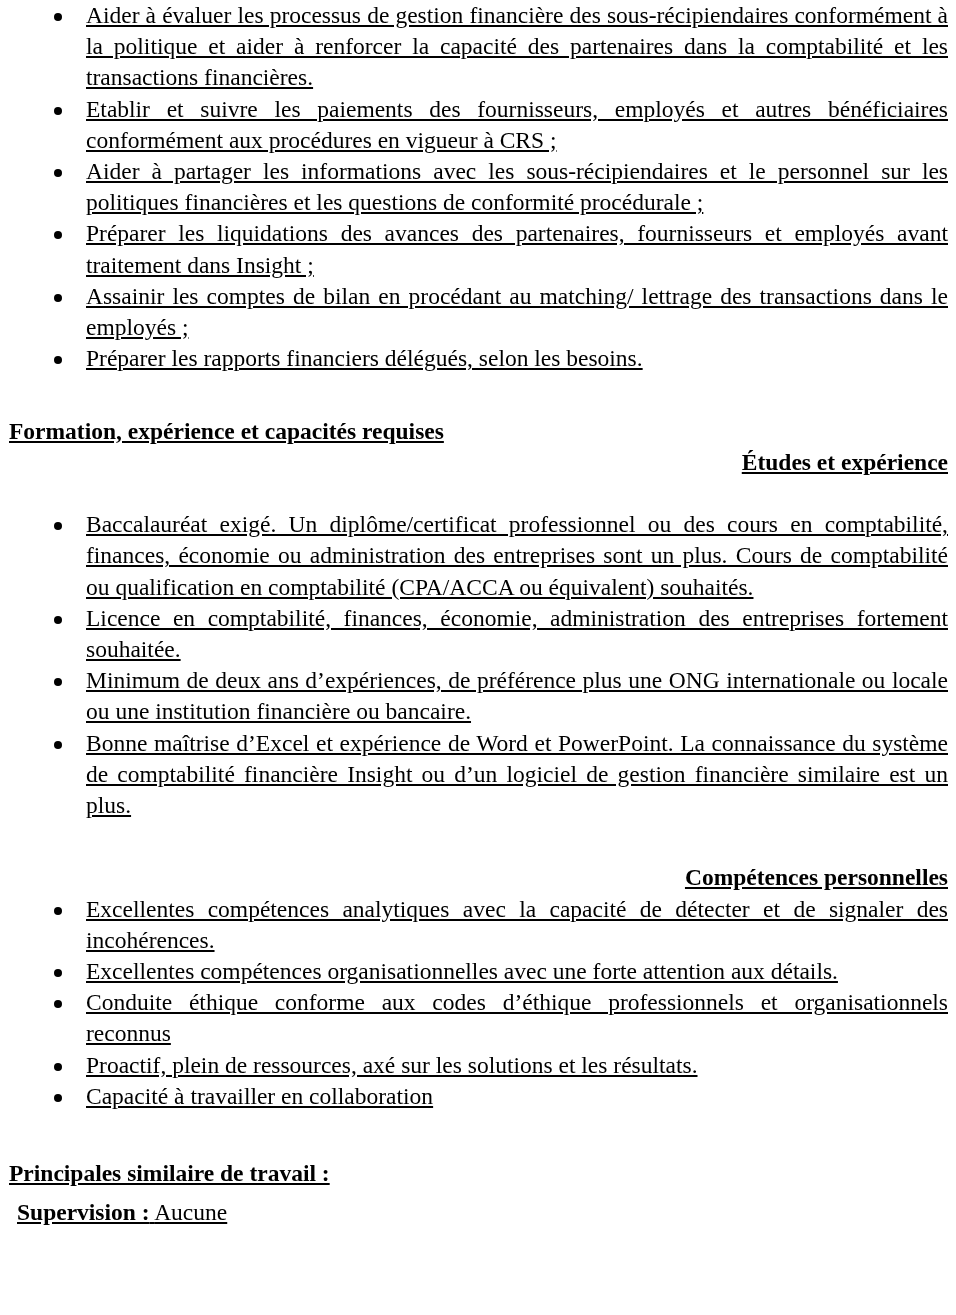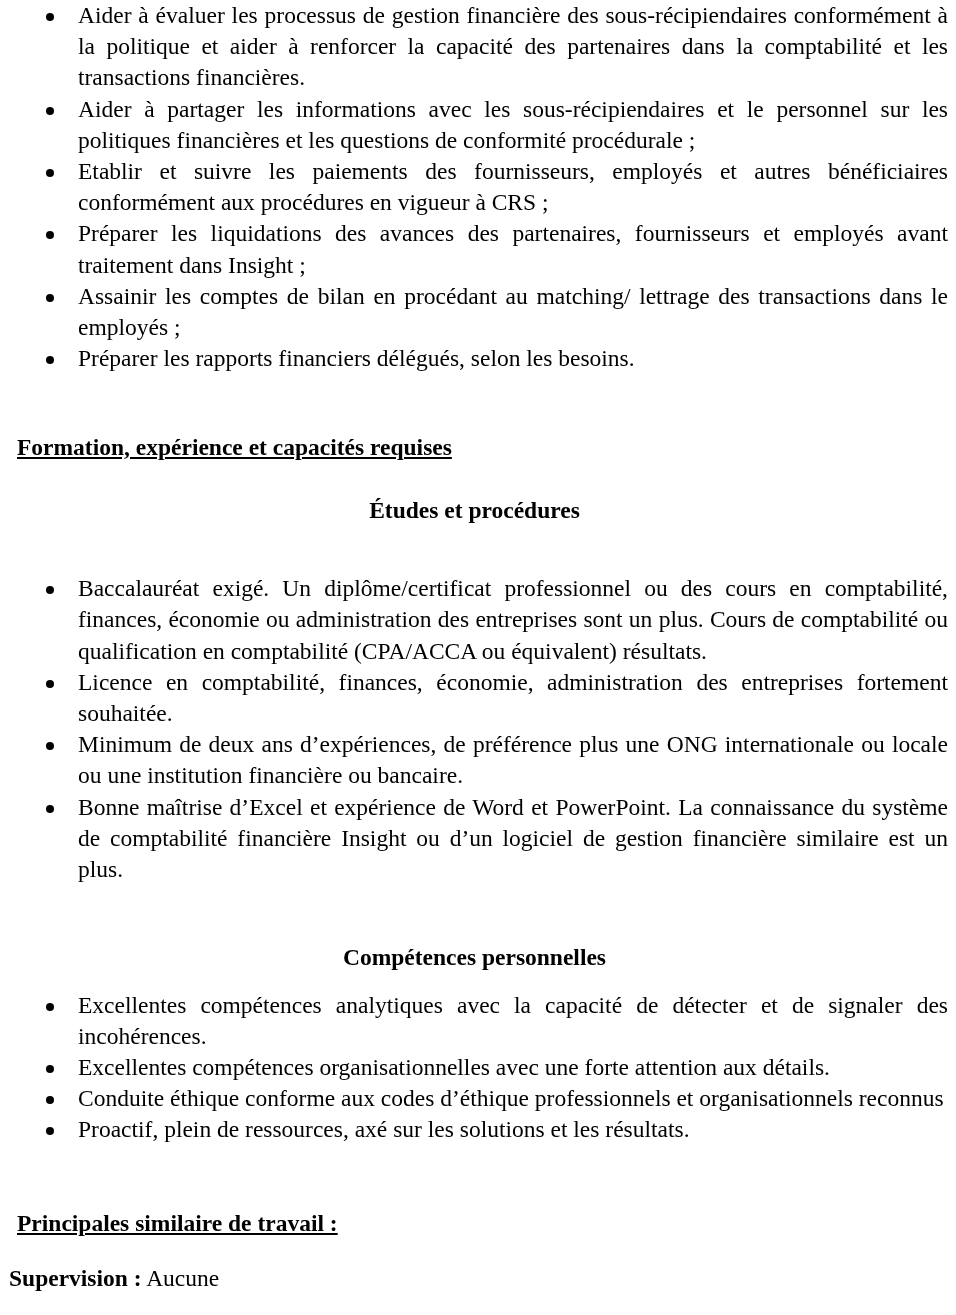--- a/index.html
+++ b/index.html
@@ -14,21 +14,22 @@
     overflow: hidden;
     font-family: "Liberation Serif", "DejaVu Serif", serif;
     color: #000000;
     -webkit-font-smoothing: antialiased;
   }
   .page {
     position: relative;
     width: 956px;
     height: 994px;
     box-sizing: border-box;
-    padding: 0px 8px 0 1px;
+    padding: 0px 8px 0 9px;
+    text-decoration: underline;
   }
 
   
   ul.bullets {
     list-style: none;
     margin: 0;
     padding: 0;
   }
   ul.bullets > li {
     position: relative;
@@ -52,22 +53,22 @@
   
   ul.bullets > li > span.txt {
     display: block;
   }
 
   
   .heading {
     font-size: 23.5px;
     line-height: 31.2px;
     font-weight: bold;
-    margin: 16px;
-    text-align: center;
+    margin: 0;
+    text-align: right;
   }
   .heading.underline {
     text-decoration: underline;
     display: inline-block;
   }
   .heading-row {
     font-size: 23.5px;
     line-height: 31.2px;
     margin: 0;
   }
@@ -92,49 +93,49 @@
 </head>
 <body>
 
 <div class="page">
 
   <ul class="bullets">
     <li>
       <span class="txt">Aider à évaluer les processus de gestion financière des sous-récipiendaires conformément à la politique et aider à renforcer la capacité des partenaires dans la comptabilité et les transactions financières.</span>
     </li>
     <li>
-      <span class="txt">Aider à partager les informations avec les sous-récipiendaires et le personnel sur les politiques financières et les questions de conformité procédurale ;</span>
+      <span class="txt">Etablir et suivre les paiements des fournisseurs, employés et autres bénéficiaires conformément aux procédures en vigueur à CRS ;</span>
     </li>
     <li>
-      <span class="txt">Etablir et suivre les paiements des fournisseurs, employés et autres bénéficiaires conformément aux procédures en vigueur à CRS ;</span>
+      <span class="txt">Aider à partager les informations avec les sous-récipiendaires et le personnel sur les politiques financières et les questions de conformité procédurale ;</span>
     </li>
     <li>
       <span class="txt">Préparer les liquidations des avances des partenaires, fournisseurs et employés avant traitement dans Insight ;</span>
     </li>
     <li>
       <span class="txt">Assainir les comptes de bilan en procédant au matching/ lettrage des transactions dans le employés ;</span>
     </li>
     <li>
       <span class="txt">Préparer les rapports financiers délégués, selon les besoins.</span>
     </li>
   </ul>
 
   <div class="gap-line"></div>
   <div class="gap-sm"></div>
 
   <div class="heading-row">
     <span class="heading underline">Formation, expérience et capacités requises</span>
   </div>
-  <div class="heading">Études et procédures</div>
+  <div class="heading">Études et expérience</div>
 
   <div class="gap-line"></div>
 
   <ul class="bullets">
     <li>
-      <span class="txt">Baccalauréat exigé. Un diplôme/certificat professionnel ou des cours en comptabilité, finances, économie ou administration des entreprises sont un plus. Cours de comptabilité ou qualification en comptabilité (CPA/ACCA ou équivalent) résultats.</span>
+      <span class="txt">Baccalauréat exigé. Un diplôme/certificat professionnel ou des cours en comptabilité, finances, économie ou administration des entreprises sont un plus. Cours de comptabilité ou qualification en comptabilité (CPA/ACCA ou équivalent) souhaités.</span>
     </li>
     <li>
       <span class="txt">Licence en comptabilité, finances, économie, administration des entreprises fortement souhaitée.</span>
     </li>
     <li>
       <span class="txt">Minimum de deux ans d’expériences, de préférence plus une ONG internationale ou locale ou une institution financière ou bancaire.</span>
     </li>
     <li>
       <span class="txt">Bonne maîtrise d’Excel et expérience de Word et PowerPoint. La connaissance du système de comptabilité financière Insight ou d’un logiciel de gestion financière similaire est un plus.</span>
     </li>
@@ -151,20 +152,23 @@
     </li>
     <li>
       <span class="txt">Excellentes compétences organisationnelles avec une forte attention aux détails.</span>
     </li>
     <li>
       <span class="txt">Conduite éthique conforme aux codes d’éthique professionnels et organisationnels reconnus</span>
     </li>
     <li>
       <span class="txt">Proactif, plein de ressources, axé sur les solutions et les résultats.</span>
     </li>
+    <li>
+      <span class="txt">Capacité à travailler en collaboration</span>
+    </li>
   </ul>
 
   <div class="gap-line"></div>
   <div class="gap-half"></div>
 
   <div class="heading-row">
     <span class="heading underline">Principales similaire de travail :</span>
   </div>
 
   <p class="rel"><b>Supervision :</b> <span>Aucune</span></p>

